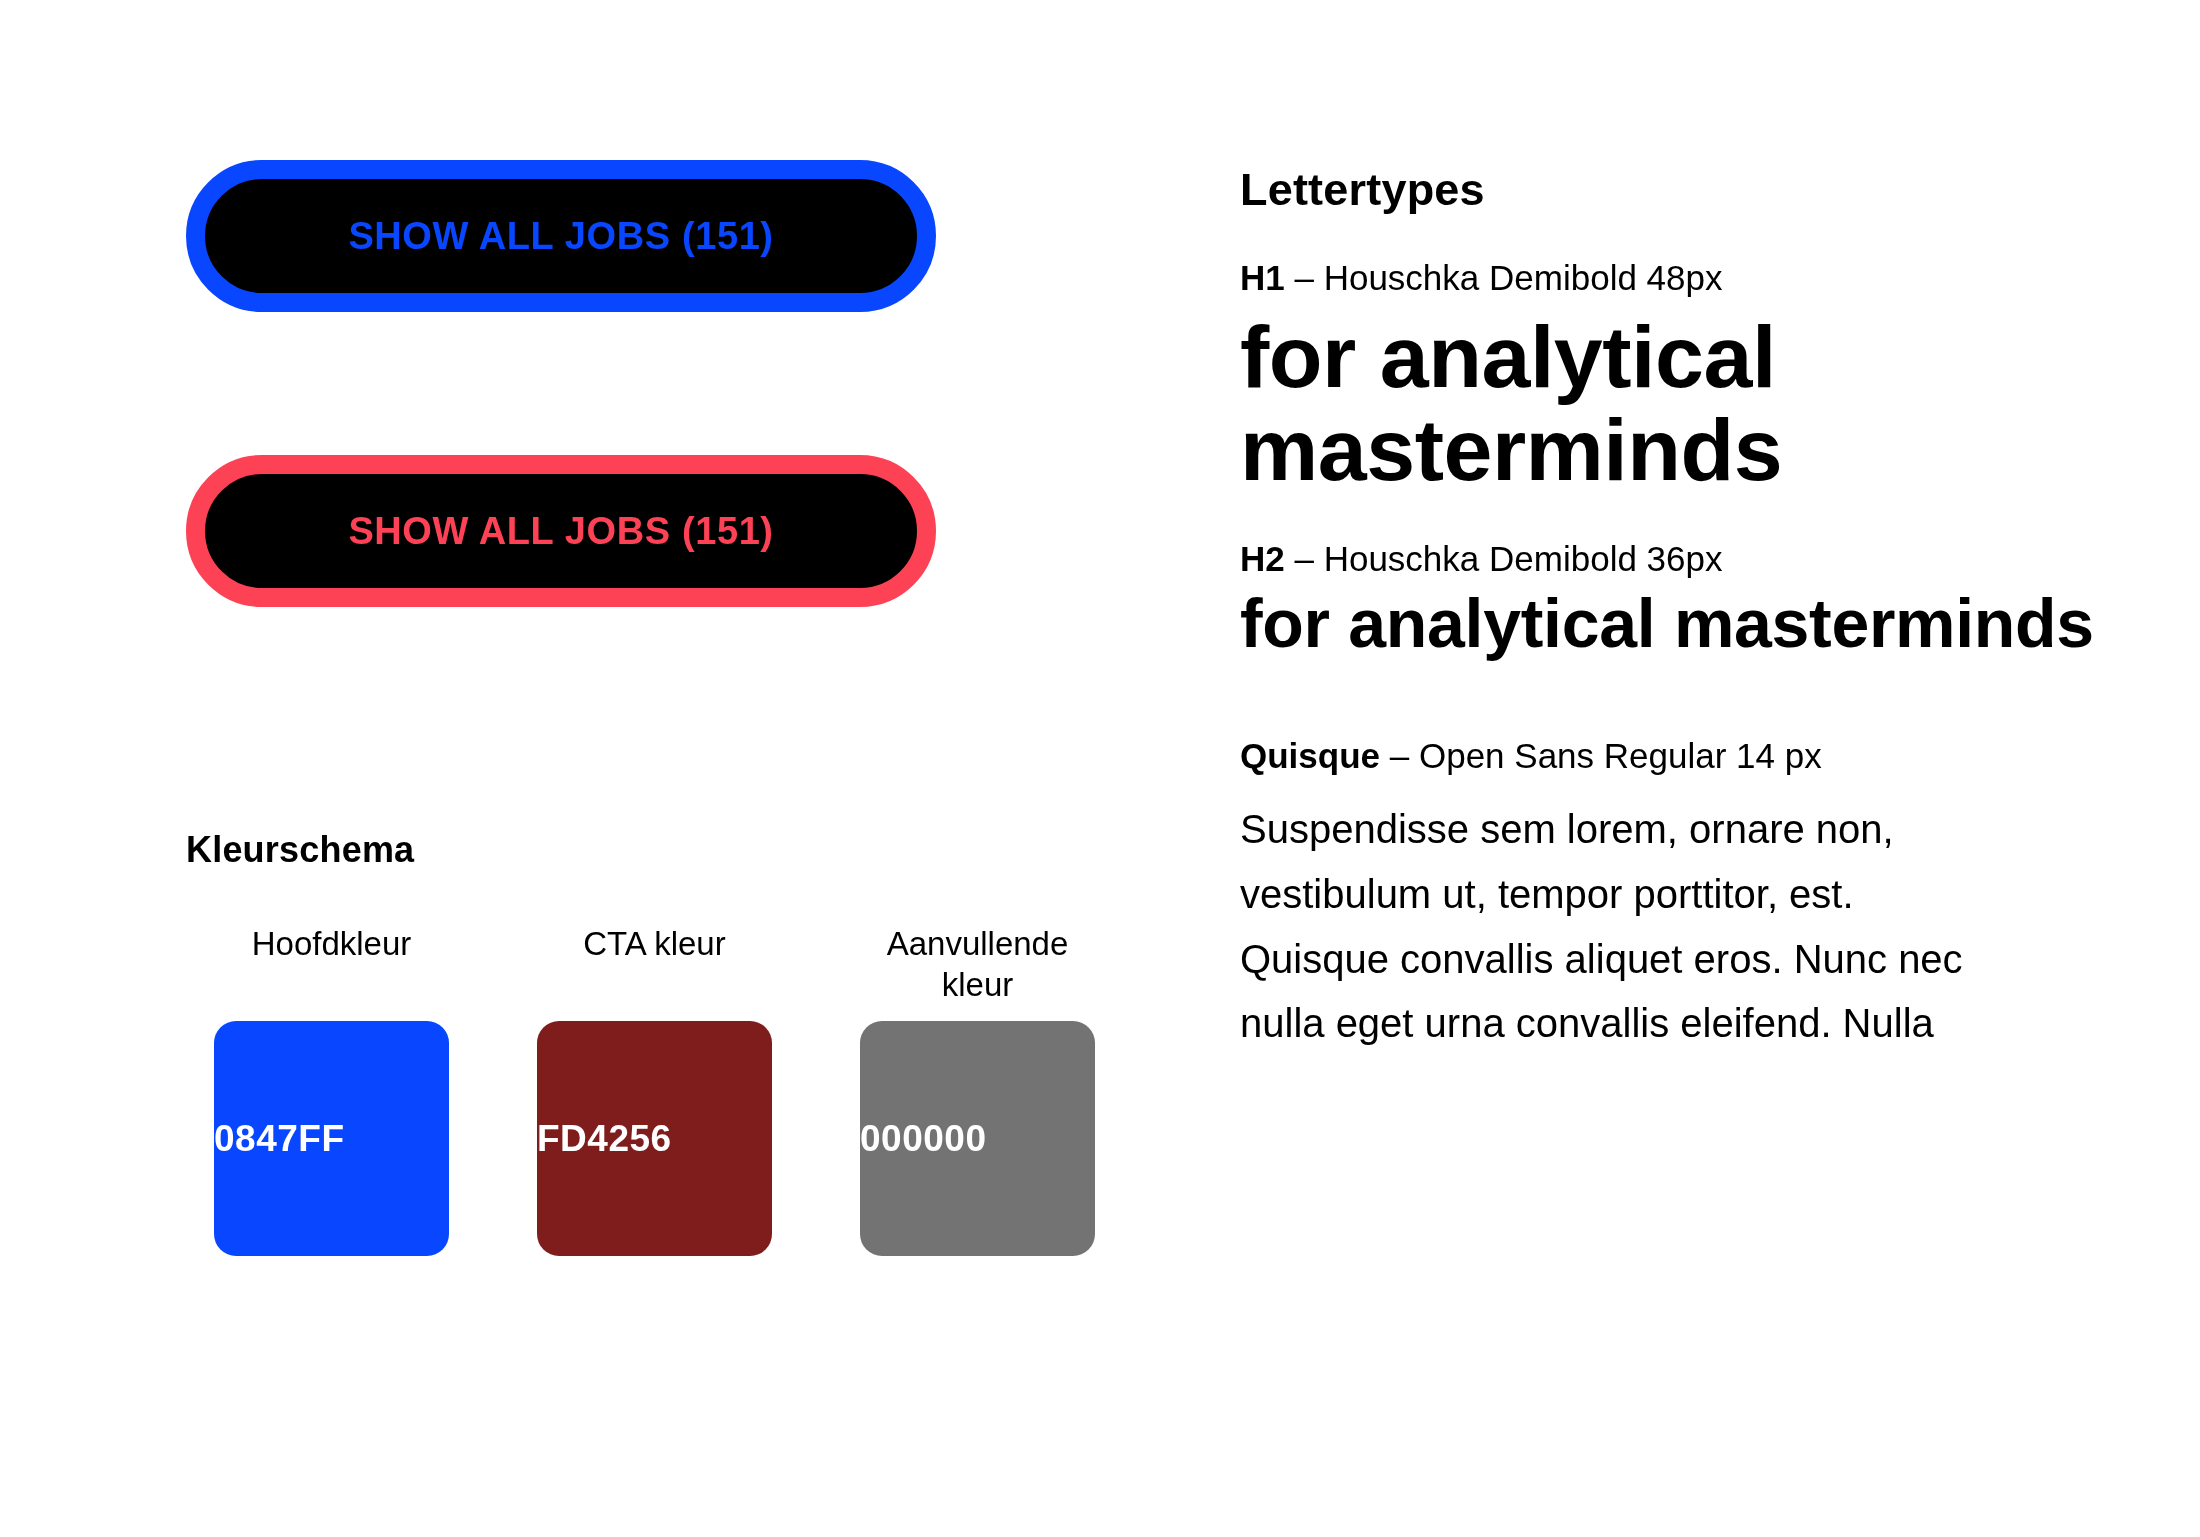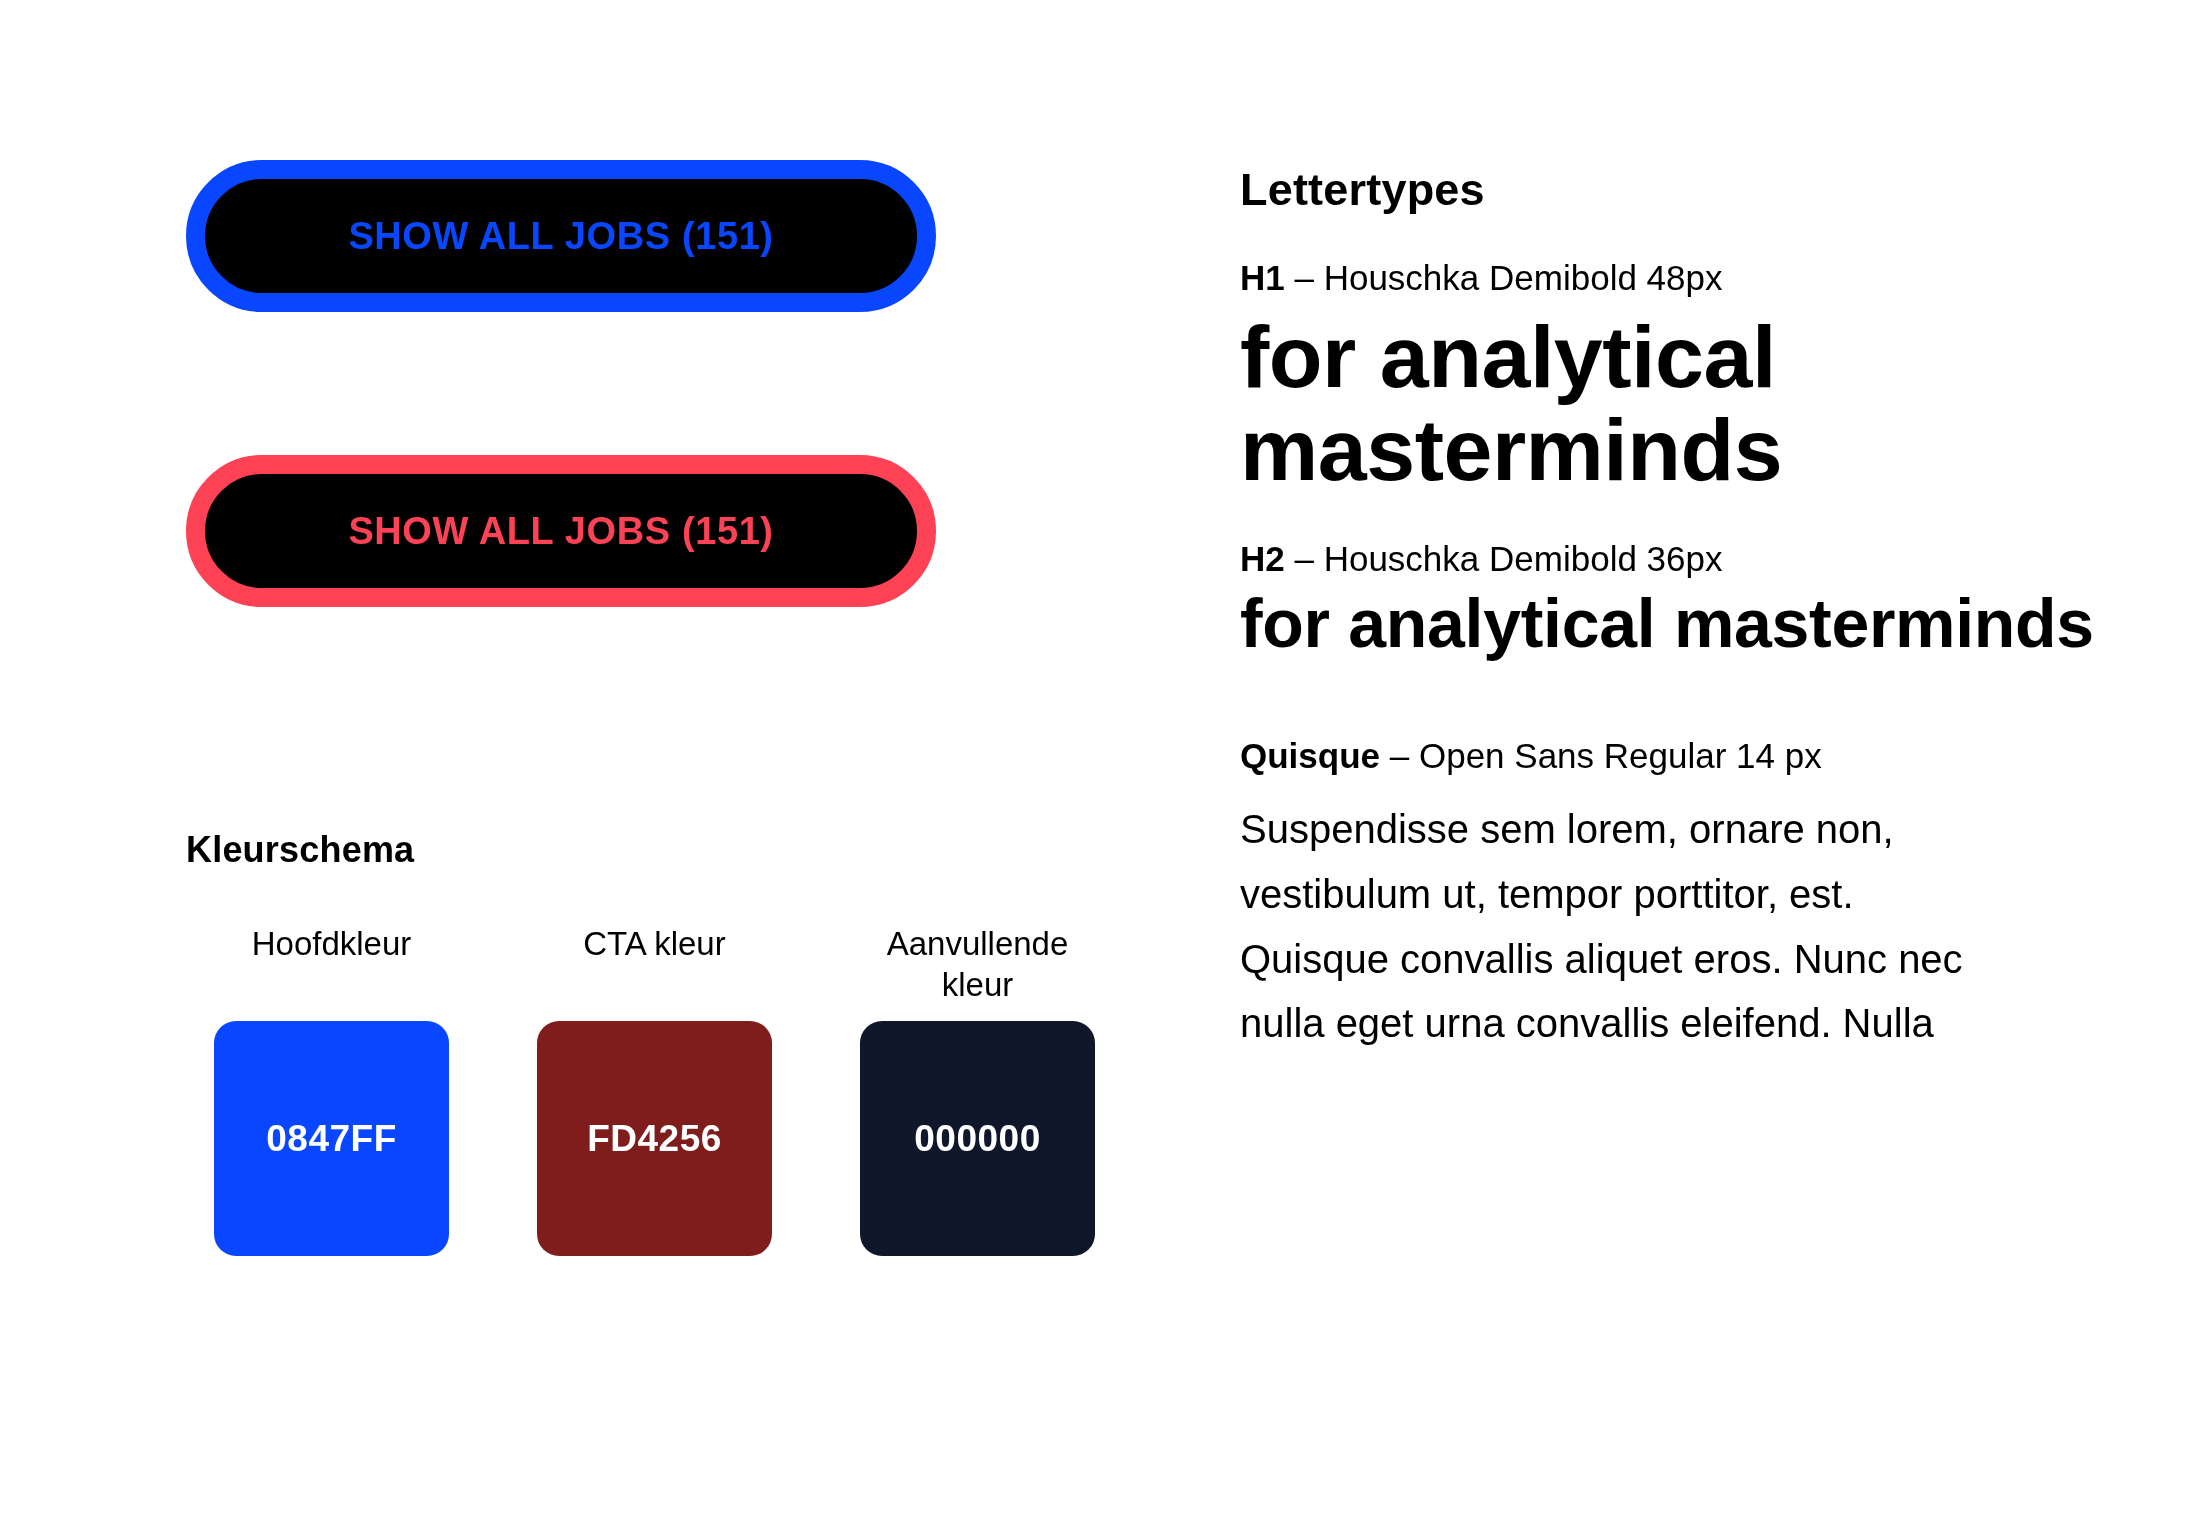--- a/index.html
+++ b/index.html
@@ -76,21 +76,21 @@
     font-weight: normal;
     min-height: 84px;
   }
   .swatch-box {
     margin-top: 14px;
     width: 235px;
     height: 235px;
     border-radius: 22px;
     display: flex;
     align-items: center;
-    justify-content: center;
+    justify-content: flex-start;
     color: #ffffff;
     font-weight: bold;
     font-size: 37px;
     letter-spacing: 0.5px;
   }
 
   
   .right-col {
     position: absolute;
     left: 1240px;
@@ -165,21 +165,21 @@
 
       <div class="swatch-cell">
         <div class="swatch-label">CTA kleur</div>
         <div class="swatch-box" style="background:#7f1d1d;">
           <span>FD4256</span>
         </div>
       </div>
 
       <div class="swatch-cell">
         <div class="swatch-label">Aanvullende kleur</div>
-        <div class="swatch-box" style="background:#0f172a;">
+        <div class="swatch-box" style="background:#737373;">
           <span>000000</span>
         </div>
       </div>
 
     </div>
   </div>
 
   <div class="right-col">
 
     <div class="section-heading">Lettertypes</div>

